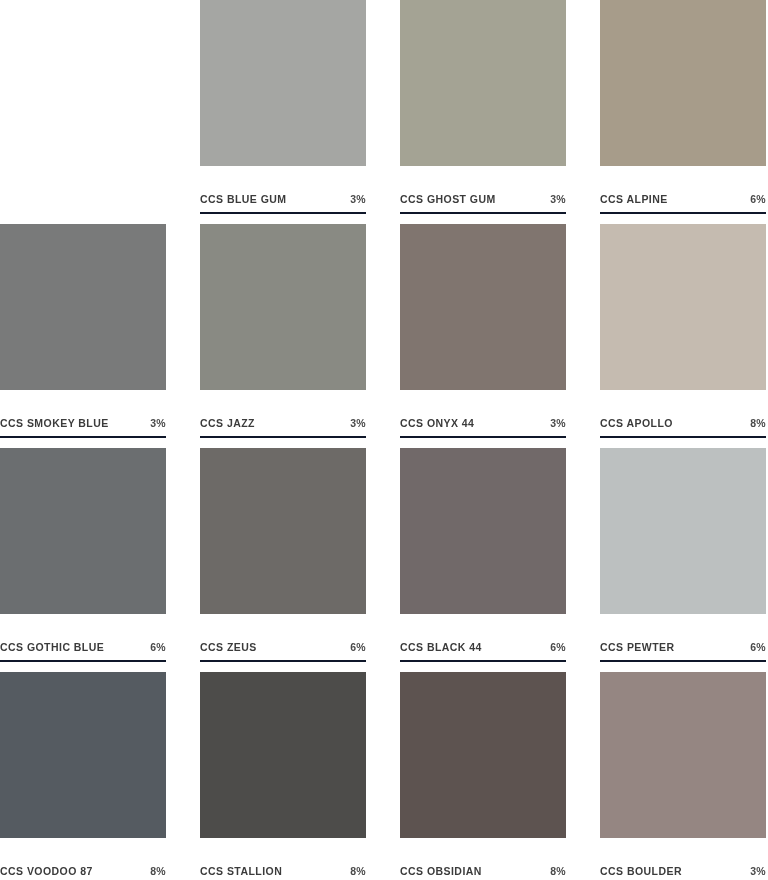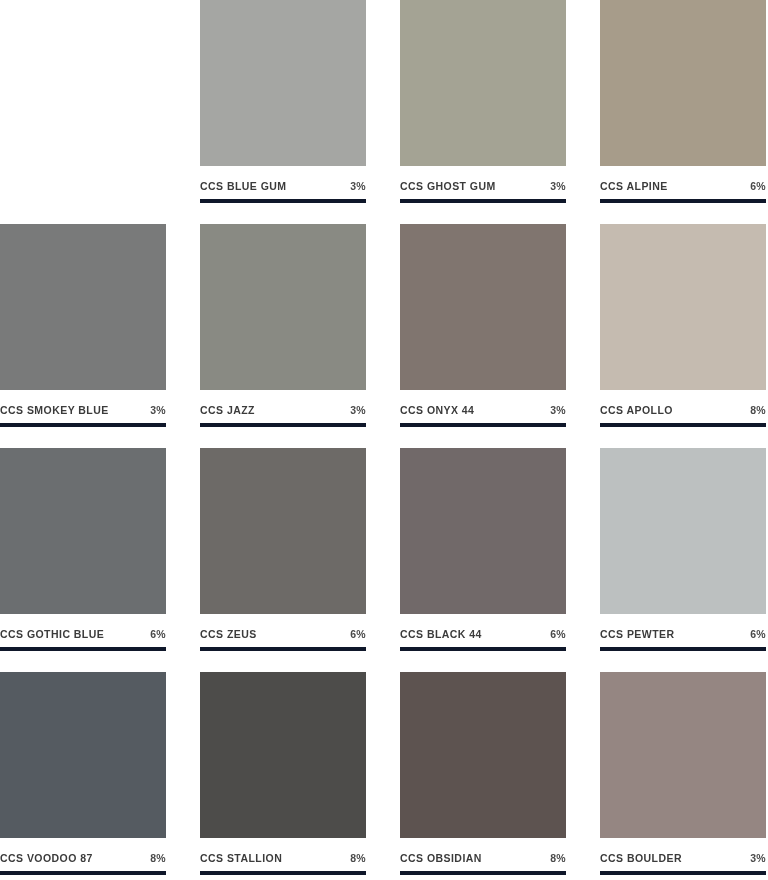--- a/index.html
+++ b/index.html
@@ -38,22 +38,22 @@
     flex: 0 0 166px;
     display: block;
   }
 
   .swatch-meta {
     display: flex;
     align-items: baseline;
     justify-content: space-between;
     padding-top: 13px;
     padding-bottom: 7px;
-    border-bottom: 4px solid #0f172a;
-    margin-top: 1px;
+    border-bottom: 2px solid #0f172a;
+    margin-top: 14px;
   }
 
   .swatch-name {
     font-size: 10.5px;
     font-weight: bold;
     letter-spacing: 0.45px;
     color: #3b3b3b;
     text-transform: uppercase;
     white-space: nowrap;
   }

